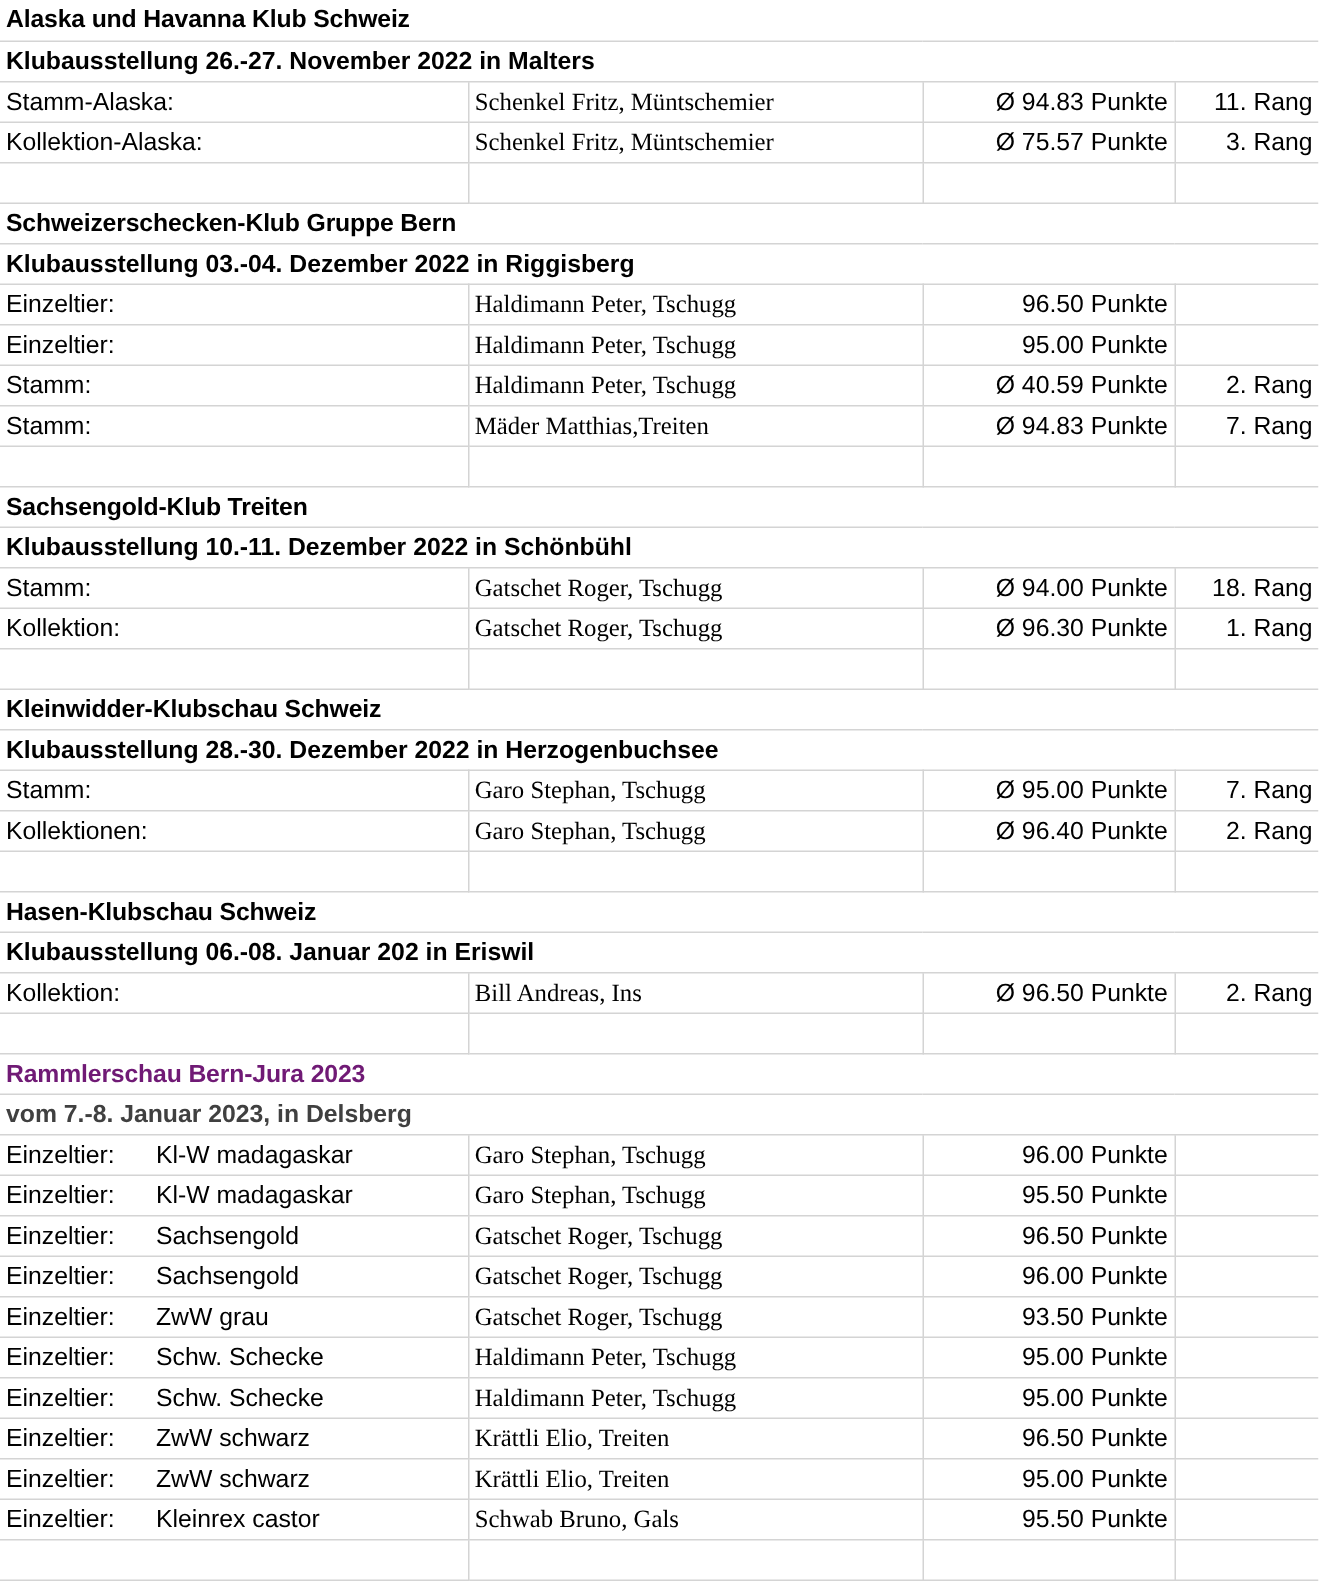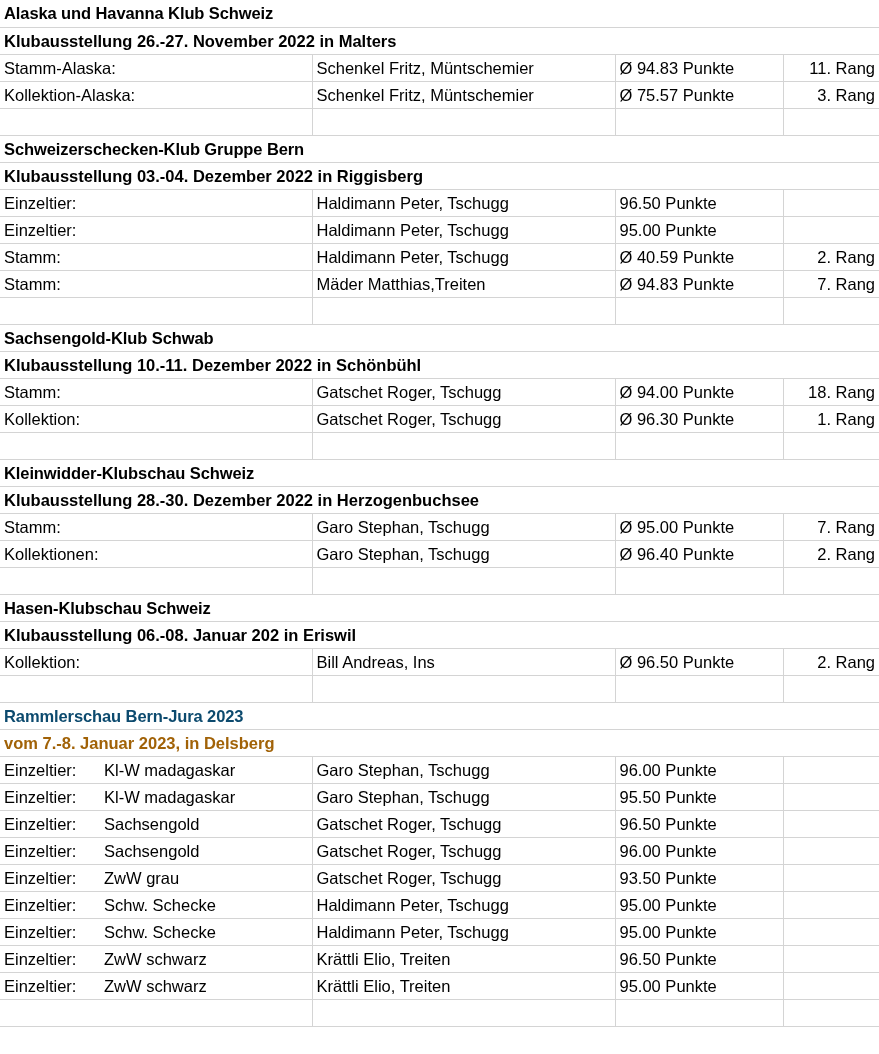--- a/index.html
+++ b/index.html
@@ -47,29 +47,29 @@
     letter-spacing: -0.1px;
     margin-left: 24px;
   }
   td.event-line {
     font-weight: bold;
   }
 
   
   td.accent-title {
     font-weight: bold;
-    color: #0c4a6e;
+    color: #701a75;
   }
   td.accent-sub {
-    color: #a16207;
+    color: #404040;
   }
 
   td.label-cell { text-align: left; }
-  td.person-cell { text-align: left; }
-  td.points-cell { text-align: left; padding-right: 10px; }
+  td.person-cell { text-align: left; font-family: Liberation Serif, serif; }
+  td.points-cell { text-align: right; padding-right: 10px; }
   td.rank-cell   { text-align: right; padding-right: 4px; }
 
   
   .breed {
     display: inline-block;
     margin-left: 16px;
   }
   .kind {
     display: inline-block;
     min-width: 84px;
@@ -143,21 +143,21 @@
         <td class="points-cell">Ø 94.83 Punkte</td>
         <td class="rank-cell">7. Rang</td>
       </tr>
       <tr class="blank-row">
         <td class="spacer-cell"></td>
         <td class="spacer-cell"></td>
         <td class="spacer-cell"></td>
         <td class="spacer-cell"></td>
       </tr>
       <tr>
-        <td class="club-title" colspan="4">Sachsengold-Klub Schwab</td>
+        <td class="club-title" colspan="4">Sachsengold-Klub Treiten</td>
       </tr>
       <tr>
         <td class="event-line" colspan="4">Klubausstellung 10.-11. Dezember 2022 in Schönbühl</td>
       </tr>
       <tr>
         <td class="label-cell">Stamm:</td>
         <td class="person-cell">Gatschet Roger, Tschugg</td>
         <td class="points-cell">Ø 94.00 Punkte</td>
         <td class="rank-cell">18. Rang</td>
       </tr>
@@ -268,20 +268,26 @@
         <td class="person-cell">Krättli Elio, Treiten</td>
         <td class="points-cell">96.50 Punkte</td>
         <td class="rank-cell"></td>
       </tr>
       <tr>
         <td class="label-cell"><span class="kind">Einzeltier:</span><span class="breed">ZwW schwarz</span></td>
         <td class="person-cell">Krättli Elio, Treiten</td>
         <td class="points-cell">95.00 Punkte</td>
         <td class="rank-cell"></td>
       </tr>
+      <tr>
+        <td class="label-cell"><span class="kind">Einzeltier:</span><span class="breed">Kleinrex castor</span></td>
+        <td class="person-cell">Schwab Bruno, Gals</td>
+        <td class="points-cell">95.50 Punkte</td>
+        <td class="rank-cell"></td>
+      </tr>
       <tr class="blank-row">
         <td class="spacer-cell"></td>
         <td class="spacer-cell"></td>
         <td class="spacer-cell"></td>
         <td class="spacer-cell"></td>
       </tr>
     </tbody>
 </table>
 
 </body></html>

